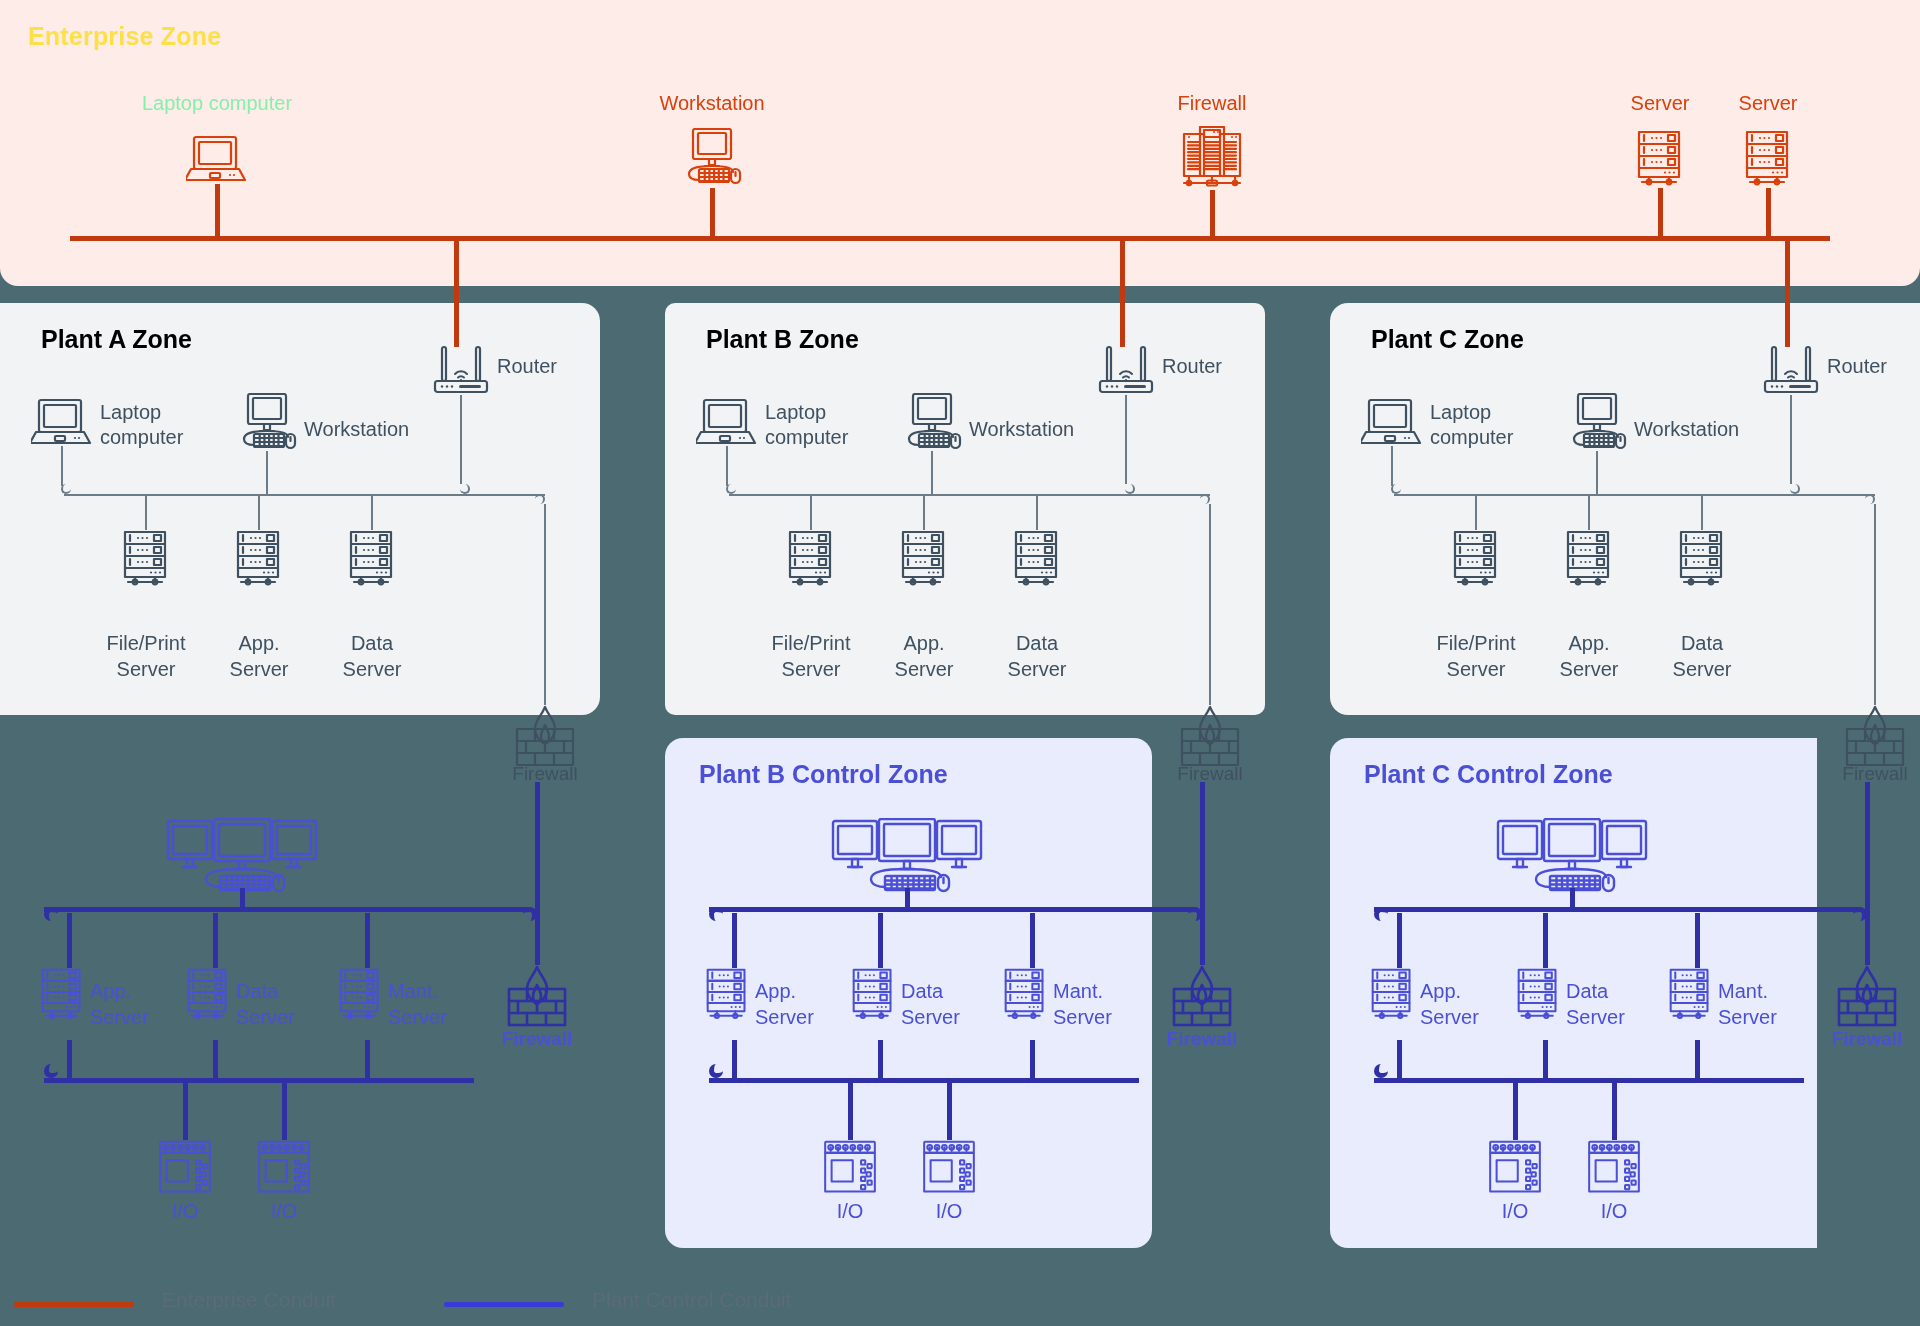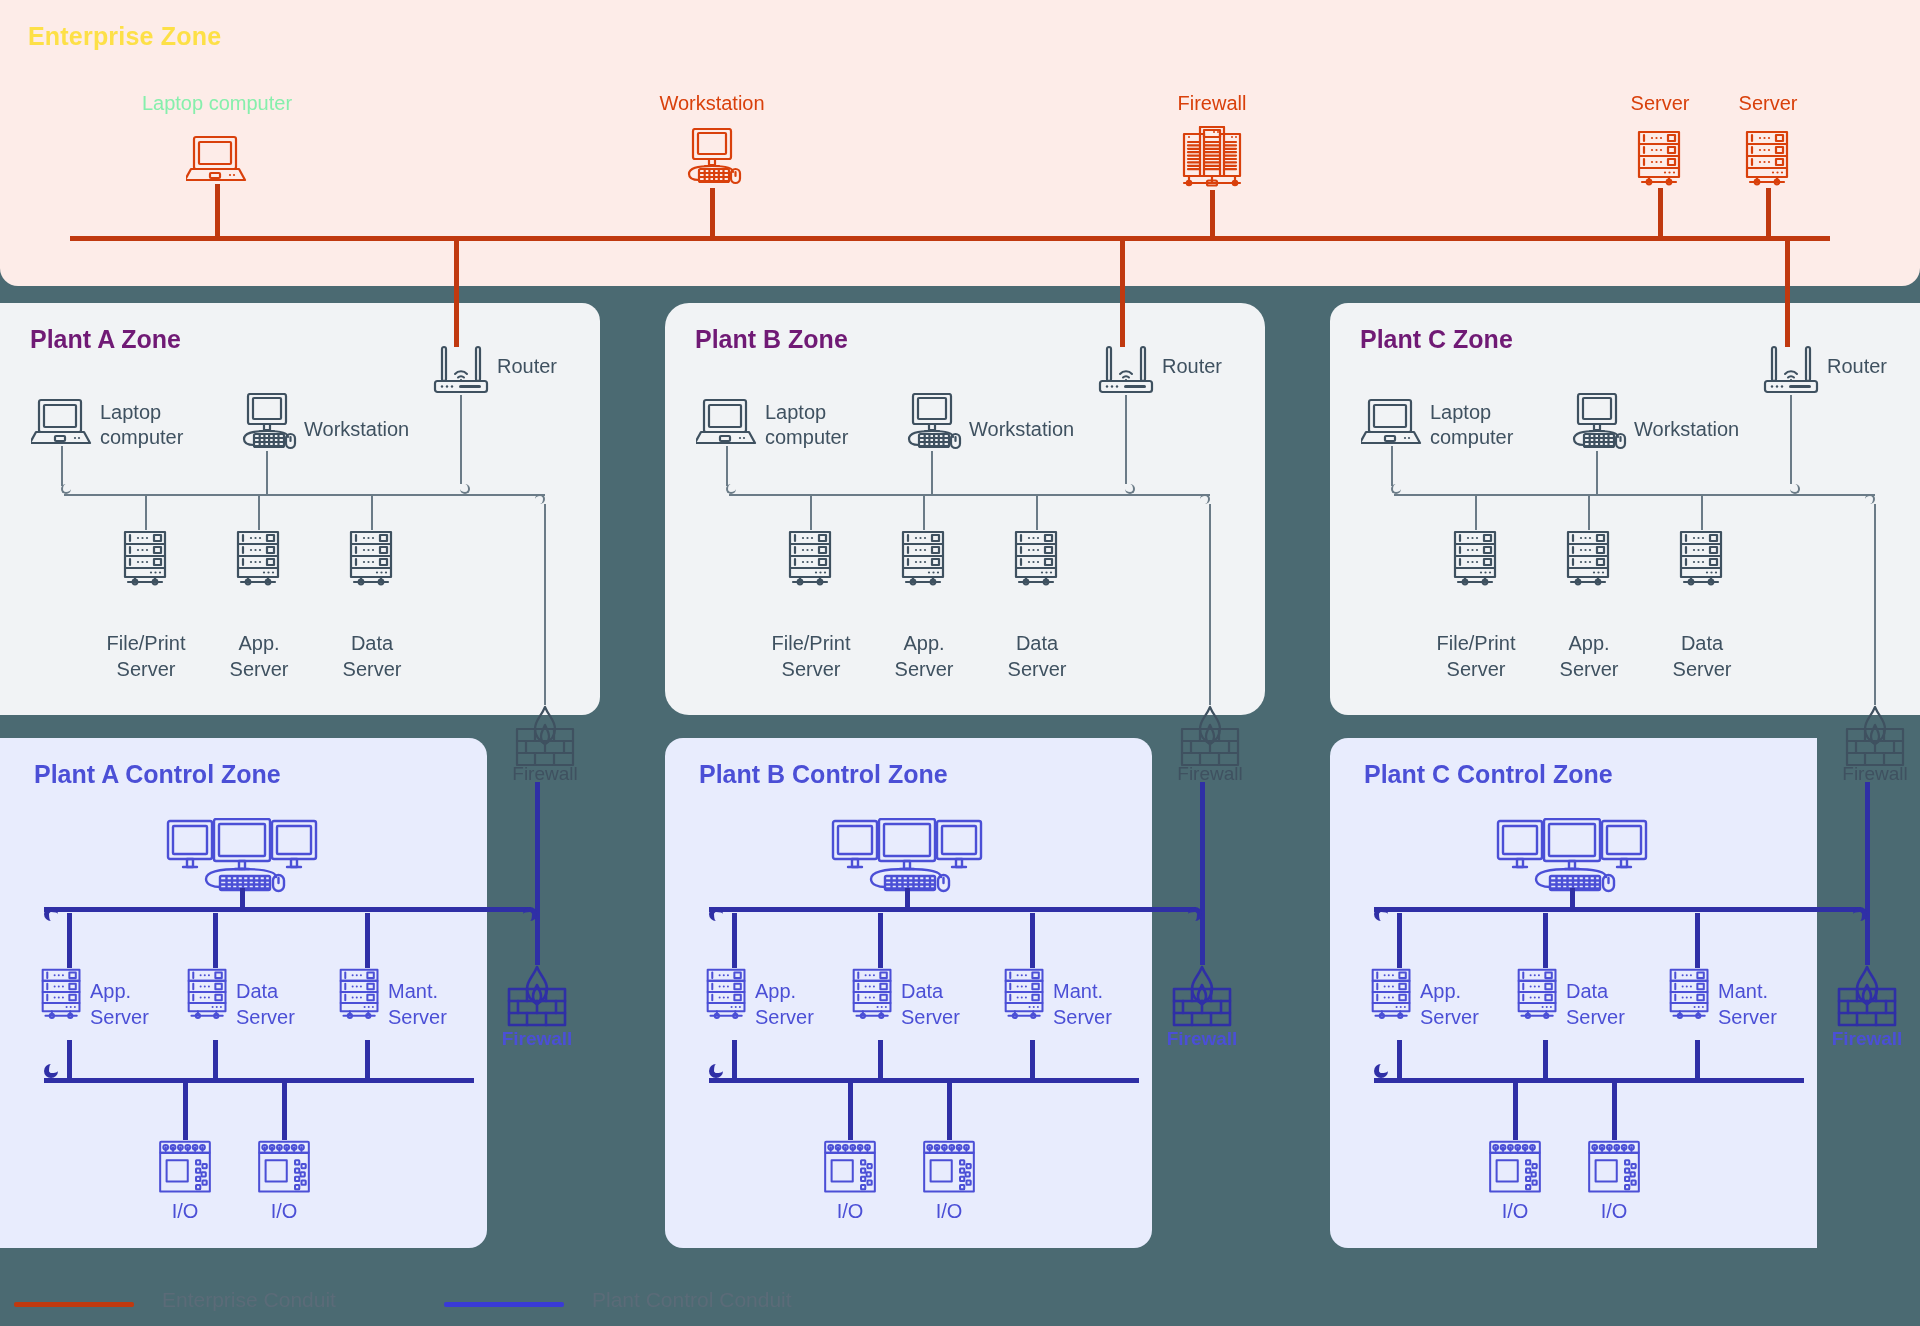--- a/index.html
+++ b/index.html
@@ -21,28 +21,28 @@
     border-radius:0 0 18px 18px;
   }
   #enterprise-zone-title {
     left:28px; top:22px;
     font-size:25px; font-weight:bold; color:#fde047;
     letter-spacing:.2px;
   }
 
   
   .plant-zone {
-    background:#f1f3f5; border-radius:24px; top:303px; height:412px;
+    background:#f1f3f5; border-radius:10px; top:303px; height:412px;
   }
   #plant-zone-a { left:0px;    width:600px; border-radius:0 18px 18px 0; }
   #plant-zone-b { left:665px;  width:600px; }
   #plant-zone-c { left:1330px; width:600px; border-radius:18px 0 0 18px; }
   .plant-zone-title {
-    position:absolute; left:30px; top:22px;
-    font-size:25px; font-weight:bold; color:#701a75;
+    position:absolute; left:41px; top:22px;
+    font-size:25px; font-weight:bold; color:#000000;
   }
 
   
   .control-zone {
     background:#e8ecfd; border-radius:18px; top:738px; height:510px;
   }
   #control-zone-a { left:0px;    width:487px; border-radius:0 18px 18px 0; }
   #control-zone-b { left:665px;  width:487px; }
   #control-zone-c { left:1330px; width:487px; border-radius:18px 0 0 18px; }
   .control-zone-title {
@@ -74,23 +74,20 @@
   <div class="abs plant-zone" id="plant-zone-a">
     <div class="plant-zone-title">Plant A Zone</div>
   </div>
   <div class="abs plant-zone" id="plant-zone-b">
     <div class="plant-zone-title">Plant B Zone</div>
   </div>
   <div class="abs plant-zone" id="plant-zone-c">
     <div class="plant-zone-title">Plant C Zone</div>
   </div>
 
-  <div class="abs control-zone" id="control-zone-a">
-    <div class="control-zone-title">Plant A Control Zone</div>
-  </div>
   <div class="abs control-zone" id="control-zone-c">
     <div class="control-zone-title">Plant C Control Zone</div>
   </div>
   <div class="abs control-zone" id="control-zone-b">
     <div class="control-zone-title">Plant B Control Zone</div>
   </div>
 
   <div class="stage" id="dyn">
       <div class="abs " style="left:217px; top:92px; color:#86efac; font-size:20px; text-align:center; transform:translateX(-50%); white-space:nowrap;">Laptop computer</div>
       <div class="abs " style="left:217px; top:135px; transform:translateX(-50%);"><svg width="62" height="48" viewBox="0 0 62 48" fill="none" stroke="#d9400b" stroke-width="2.2" stroke-linejoin="round" stroke-linecap="round">

